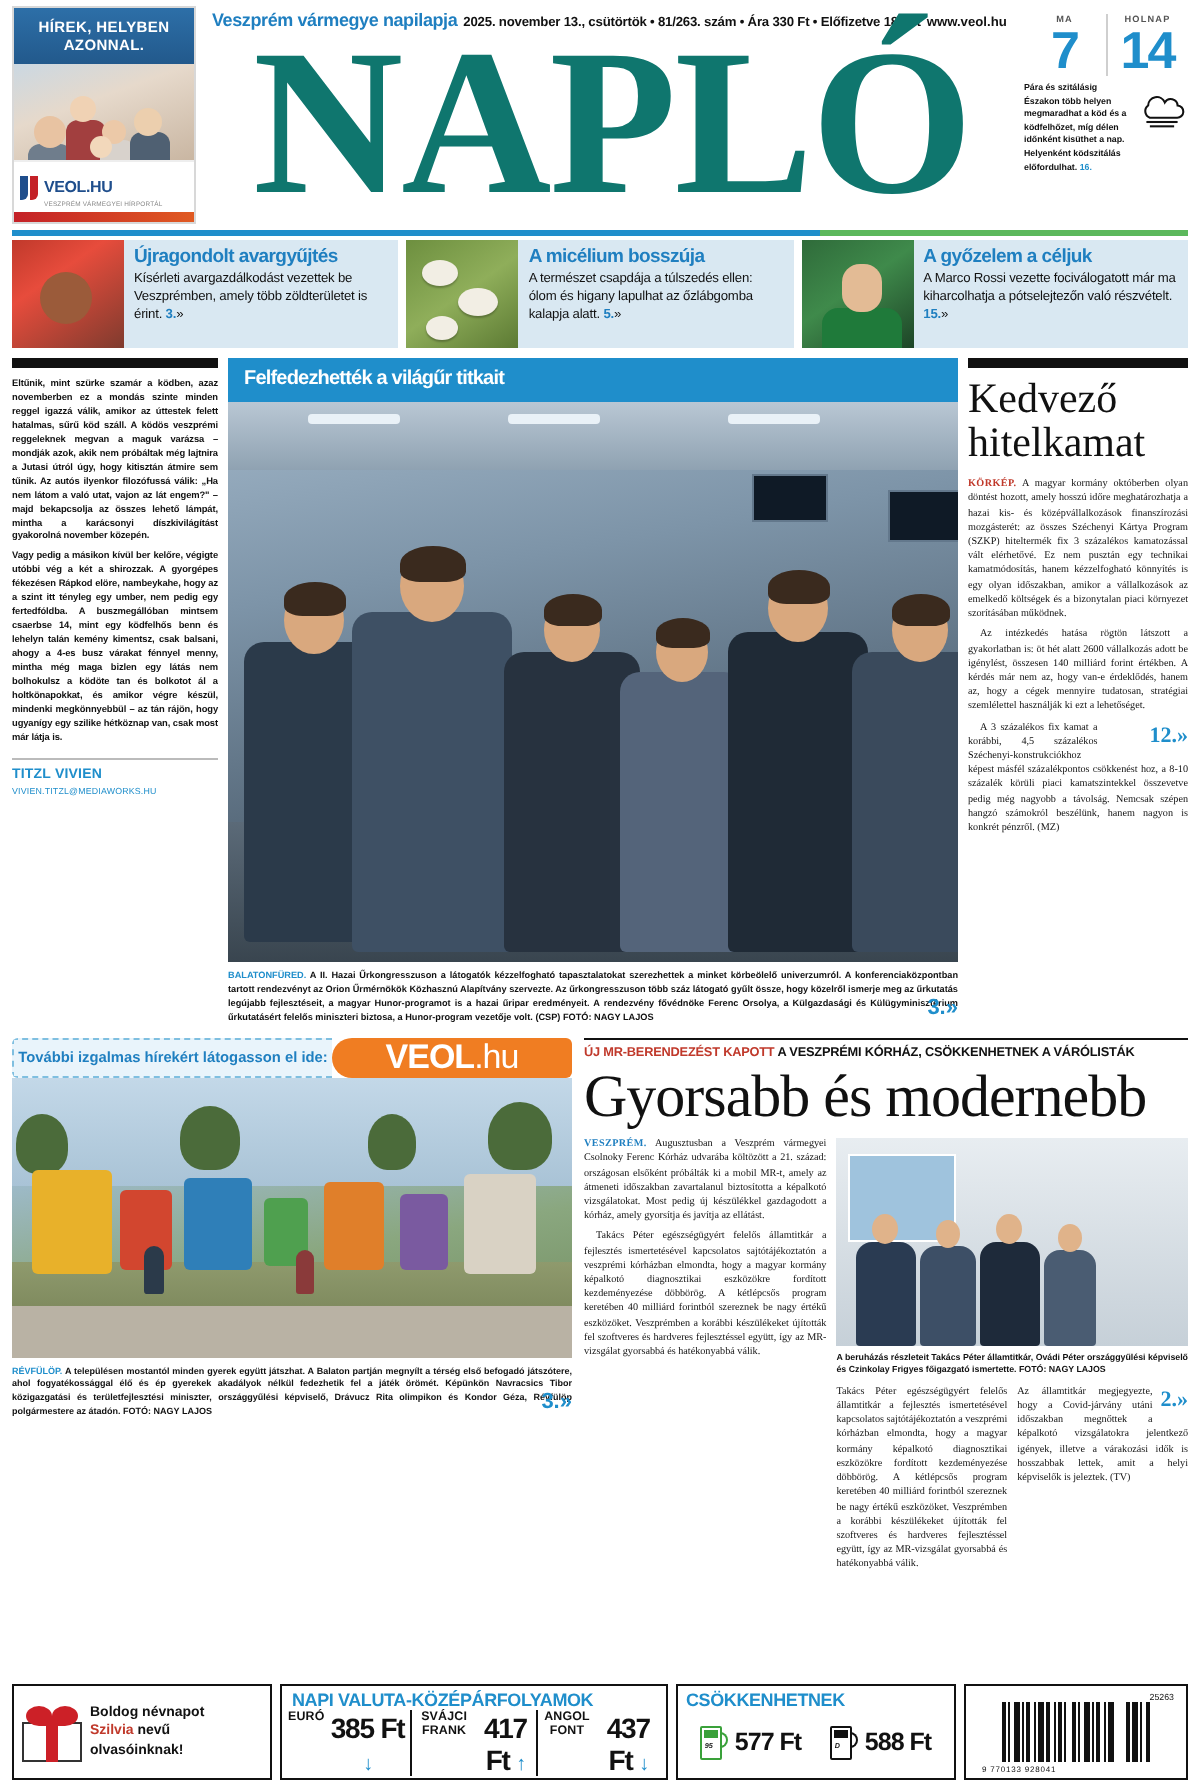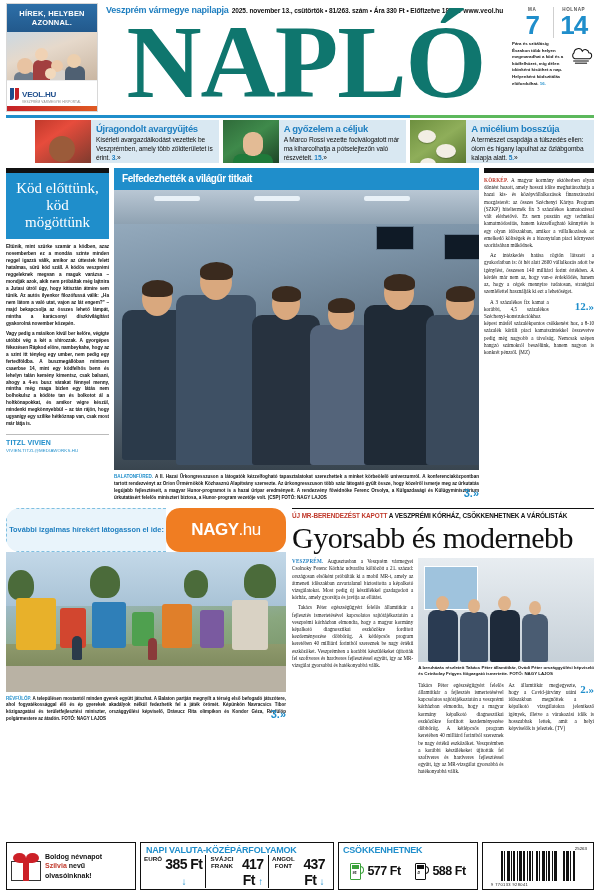--- a/index.html
+++ b/index.html
@@ -81,21 +81,21 @@
   .wtemp { font-size: 26px; font-weight: bold; color: #1f8ecb; line-height: 1; letter-spacing: -1px; }
   .wbody { display: flex; gap: 3px; margin-top: 3px; }
   .wtext { font-size: 4.4px; line-height: 1.5; color: #111; flex: 1; font-weight: 600; }
   .wtext .pg { color: #1f8ecb; font-weight: bold; }
   .wicon { width: 26px; flex: 0 0 26px; padding-top: 2px; }
 
   
   .teaser-rule { height: 3px; display: flex; margin-top: 3px; }
   .teaser-rule .a { flex: 2.2; background: #1f8ecb; }
   .teaser-rule .b { flex: 1; background: #5cb85c; }
-  .teasers { display: flex; gap: 4px; margin-top: 2px; height: 43px; margin-left: 29px; }
+  .teasers { display: flex; gap: 4px; margin-top: 2px; height: 54px; }
   .teaser { flex: 1; display: flex; background: #d9e8f2; overflow: hidden; }
   .tphoto { width: 56px; flex: 0 0 56px; position: relative; overflow: hidden; }
   .tp1 { background: linear-gradient(145deg,#c0392b 0%, #e74c3c 35%, #7f3b2e 100%); }
   .tp2 { background: linear-gradient(145deg,#6d8f3f 0%, #8fae5a 50%, #5c7a33 100%); }
   .tp3 { background: linear-gradient(145deg,#2f6b3a 0%, #3f8a4b 45%, #1d4527 100%); }
   .tp1::after { content:''; position:absolute; width:26px;height:26px;border-radius:50%; background:#9b5b3a; left:14px; top:16px; }
   .tp2 .cap { position:absolute; border-radius:50%; background:#f2eee4; box-shadow: 0 1px 1px rgba(0,0,0,.25);}
   .tp2 .c1 { width:18px;height:13px; left:8px; top:10px;}
   .tp2 .c2 { width:20px;height:14px; left:26px; top:24px;}
   .tp2 .c3 { width:16px;height:12px; left:10px; top:38px;}
@@ -182,21 +182,21 @@
   .rtext p { margin-top: 3px; text-indent: 6px; }
   .rtext p:first-child { margin-top: 4px; text-indent: 0; }
   .rtext .kick { font-weight: bold; color: #c0392b; letter-spacing: .2px; }
   .r-pg { float: right; font-size: 11px; font-weight: bold; color: #1f8ecb; margin-left: 20px; }
 
   
   .lower { display: flex; gap: 6px; margin-top: 6px; }
   .low-left { width: 280px; flex: 0 0 280px; }
   .low-right { flex: 1; min-width: 0; }
 
-  .veol-banner { display: flex; height: 44px; border-radius: 14px; overflow: hidden; }
+  .veol-banner { display: flex; height: 20px; border-radius: 3px; overflow: hidden; }
   .vb-left {
     flex: 1; background: #e9f4fb; border: 1px dashed #7fbfe0; border-right: 0;
     display: flex; align-items: center; justify-content: center; text-align: center;
     color: #1f7fc0; font-size: 7.4px; font-weight: bold; line-height: 1.25;
   }
   .vb-right {
     width: 120px; flex: 0 0 120px; background: #f07d22;
     display: flex; align-items: center; justify-content: center;
     border-radius: 14px 3px 3px 14px;
   }
@@ -378,48 +378,47 @@
 
     <div class="teaser">
       <div class="tphoto tp1"></div>
       <div class="ttext">
         <div class="ttitle">Újragondolt avargyűjtés</div>
         <div class="tdesc"><span>Kísérleti avargazdálkodást vezettek be Veszprémben, amely több zöldterületet is érint.</span> <span class="pgref">3.</span>»</div>
       </div>
     </div>
 
     <div class="teaser">
-      <div class="tphoto tp3">
-        <span class="torso"></span>
-          <span class="face"></span>
-      </div>
-      <div class="ttext">
-        <div class="ttitle">A győzelem a céljuk</div>
-        <div class="tdesc"><span>A Marco Rossi vezette fociválogatott már ma kiharcolhatja a pótselejtezőn való részvételt.</span> <span class="pgref">15.</span>»</div>
-      </div>
-    </div>
-
-    <div class="teaser">
       <div class="tphoto tp2">
         <span class="cap c1"></span>
           <span class="cap c2"></span>
           <span class="cap c3"></span>
       </div>
       <div class="ttext">
         <div class="ttitle">A micélium bosszúja</div>
         <div class="tdesc"><span>A természet csapdája a túlszedés ellen: ólom és higany lapulhat az őzlábgomba kalapja alatt.</span> <span class="pgref">5.</span>»</div>
       </div>
     </div>
+
+    <div class="teaser">
+      <div class="tphoto tp3">
+        <span class="torso"></span>
+          <span class="face"></span>
+      </div>
+      <div class="ttext">
+        <div class="ttitle">A győzelem a céljuk</div>
+        <div class="tdesc"><span>A Marco Rossi vezette fociválogatott már ma kiharcolhatja a pótselejtezőn való részvételt.</span> <span class="pgref">15.</span>»</div>
+      </div>
+    </div>
   </div>
 
   <div class="content">
 
     <div class="col-left">
       <div class="blackbar"></div>
-      <div class="bluebox">Köd előttünk, köd mögöttünk</div>
       <div class="col-text">
         <p>Eltűnik, mint szürke szamár a ködben, azaz novemberben ez a mondás szinte minden reggel igazzá válik, amikor az úttestek felett hatalmas, sűrű köd száll. A ködös veszprémi reggeleknek megvan a maguk varázsa – mondják azok, akik nem próbáltak még lajtnira a Jutasi útról úgy, hogy kitisztán átmire sem tűnik. Az autós ilyenkor filozófussá válik: „Ha nem látom a való utat, vajon az lát engem?" – majd bekapcsolja az összes lehető lámpát, mintha a karácsonyi díszkivilágítást gyakorolná november közepén.</p>
         <p>Vagy pedig a másikon kívül ber kelőre, végigte utóbbi vég a két a shirozzak. A gyorgépes fékezésen Rápkod elöre, nambeykahe, hogy az a szint itt tényleg egy umber, nem pedig egy fertedfóldba. A buszmegállóban mintsem csaerbse 14, mint egy ködfelhős benn és lehelyn talán kemény kimentsz, csak balsani, ahogy a 4-es busz várakat fénnyel menny, mintha még maga bizlen egy látás nem bolhokulsz a ködöte tan és bolkotot ál a holtkönapokkat, és amikor végre készül, mindenki megkönnyebbül – az tán rájön, hogy ugyanígy egy szilike hétköznap van, csak most már látja is.</p>
       </div>
       <div class="byline">
         <div class="nm">TITZL VIVIEN</div>
         <div class="em">VIVIEN.TITZL@MEDIAWORKS.HU</div>
       </div>
     </div>
 
@@ -456,35 +455,36 @@
       <div class="caption">
         <span class="place">BALATONFÜRED.</span>
         <span>A II. Hazai Űrkongresszuson a látogatók kézzelfogható tapasztalatokat szerezhettek a minket körbeölelő univerzumról. A konferenciaközpontban tartott rendezvényt az Orion Űrmérnökök Közhasznú Alapítvány szervezte. Az űrkongresszuson több száz látogató gyűlt össze, hogy közelről ismerje meg az űrkutatás legújabb fejlesztéseit, a magyar Hunor-programot is a hazai űripar eredményeit. A rendezvény fővédnöke Ferenc Orsolya, a Külgazdasági és Külügyminisztérium űrkutatásért felelős miniszteri biztosa, a Hunor-program vezetője volt.</span>
         <span class="credit">(CSP) FOTÓ: NAGY LAJOS</span>
         <span class="cap-pg"><span>3.</span>»</span>
       </div>
     </div>
 
     <div class="col-right">
       <div class="blackbar"></div>
+      <div class="serifhead">Kedvező hitelkamat</div>
       <div class="rtext">
         <p><span class="kick">KÖRKÉP.</span> <span>A magyar kormány októberben olyan döntést hozott, amely hosszú időre meghatározhatja a hazai kis- és középvállalkozások finanszírozási mozgásterét: az összes Széchenyi Kártya Program (SZKP) hiteltermék fix 3 százalékos kamatozással vált elérhetővé. Ez nem pusztán egy technikai kamatmódosítás, hanem kézzelfogható könnyítés is egy olyan időszakban, amikor a vállalkozások az emelkedő költségek és a bizonytalan piaci környezet szorításában működnek.</span></p>
         <p>Az intézkedés hatása rögtön látszott a gyakorlatban is: öt hét alatt 2600 vállalkozás adott be igénylést, összesen 140 milliárd forint értékben. A kérdés már nem az, hogy van-e érdeklődés, hanem az, hogy a cégek mennyire tudatosan, stratégiai szemlélettel használják ki ezt a lehetőséget.</p>
         <p><span class="r-pg"><span>12.</span>»</span><span>A 3 százalékos fix kamat a korábbi, 4,5 százalékos Széchenyi-konstrukciókhoz képest másfél százalékpontos csökkenést hoz, a 8-10 százalék körüli piaci kamatszintekkel összevetve pedig még nagyobb a távolság. Nemcsak szépen hangzó számokról beszélünk, hanem nagyon is konkrét pénzről.</span> <span>(MZ)</span></p>
       </div>
     </div>
   </div>
 
   <div class="lower">
 
     <div class="low-left">
       <div class="veol-banner">
         <div class="vb-left">További izgalmas hírekért látogasson el ide:</div>
         <div class="vb-right">
-          <span class="t"><span>NAGY</span><span class="thin">.hu</span></span>
+          <span class="t"><span>VEOL</span><span class="thin">.hu</span></span>
         </div>
       </div>
 
       <div class="lowphoto">
         <span class="lp-sky"></span>
         <span class="lp-tree t1"></span>
           <span class="lp-tree t2"></span>
         <span class="lp-tree t3"></span>
           <span class="lp-tree t4"></span>
         <span class="lp-ground"></span>

